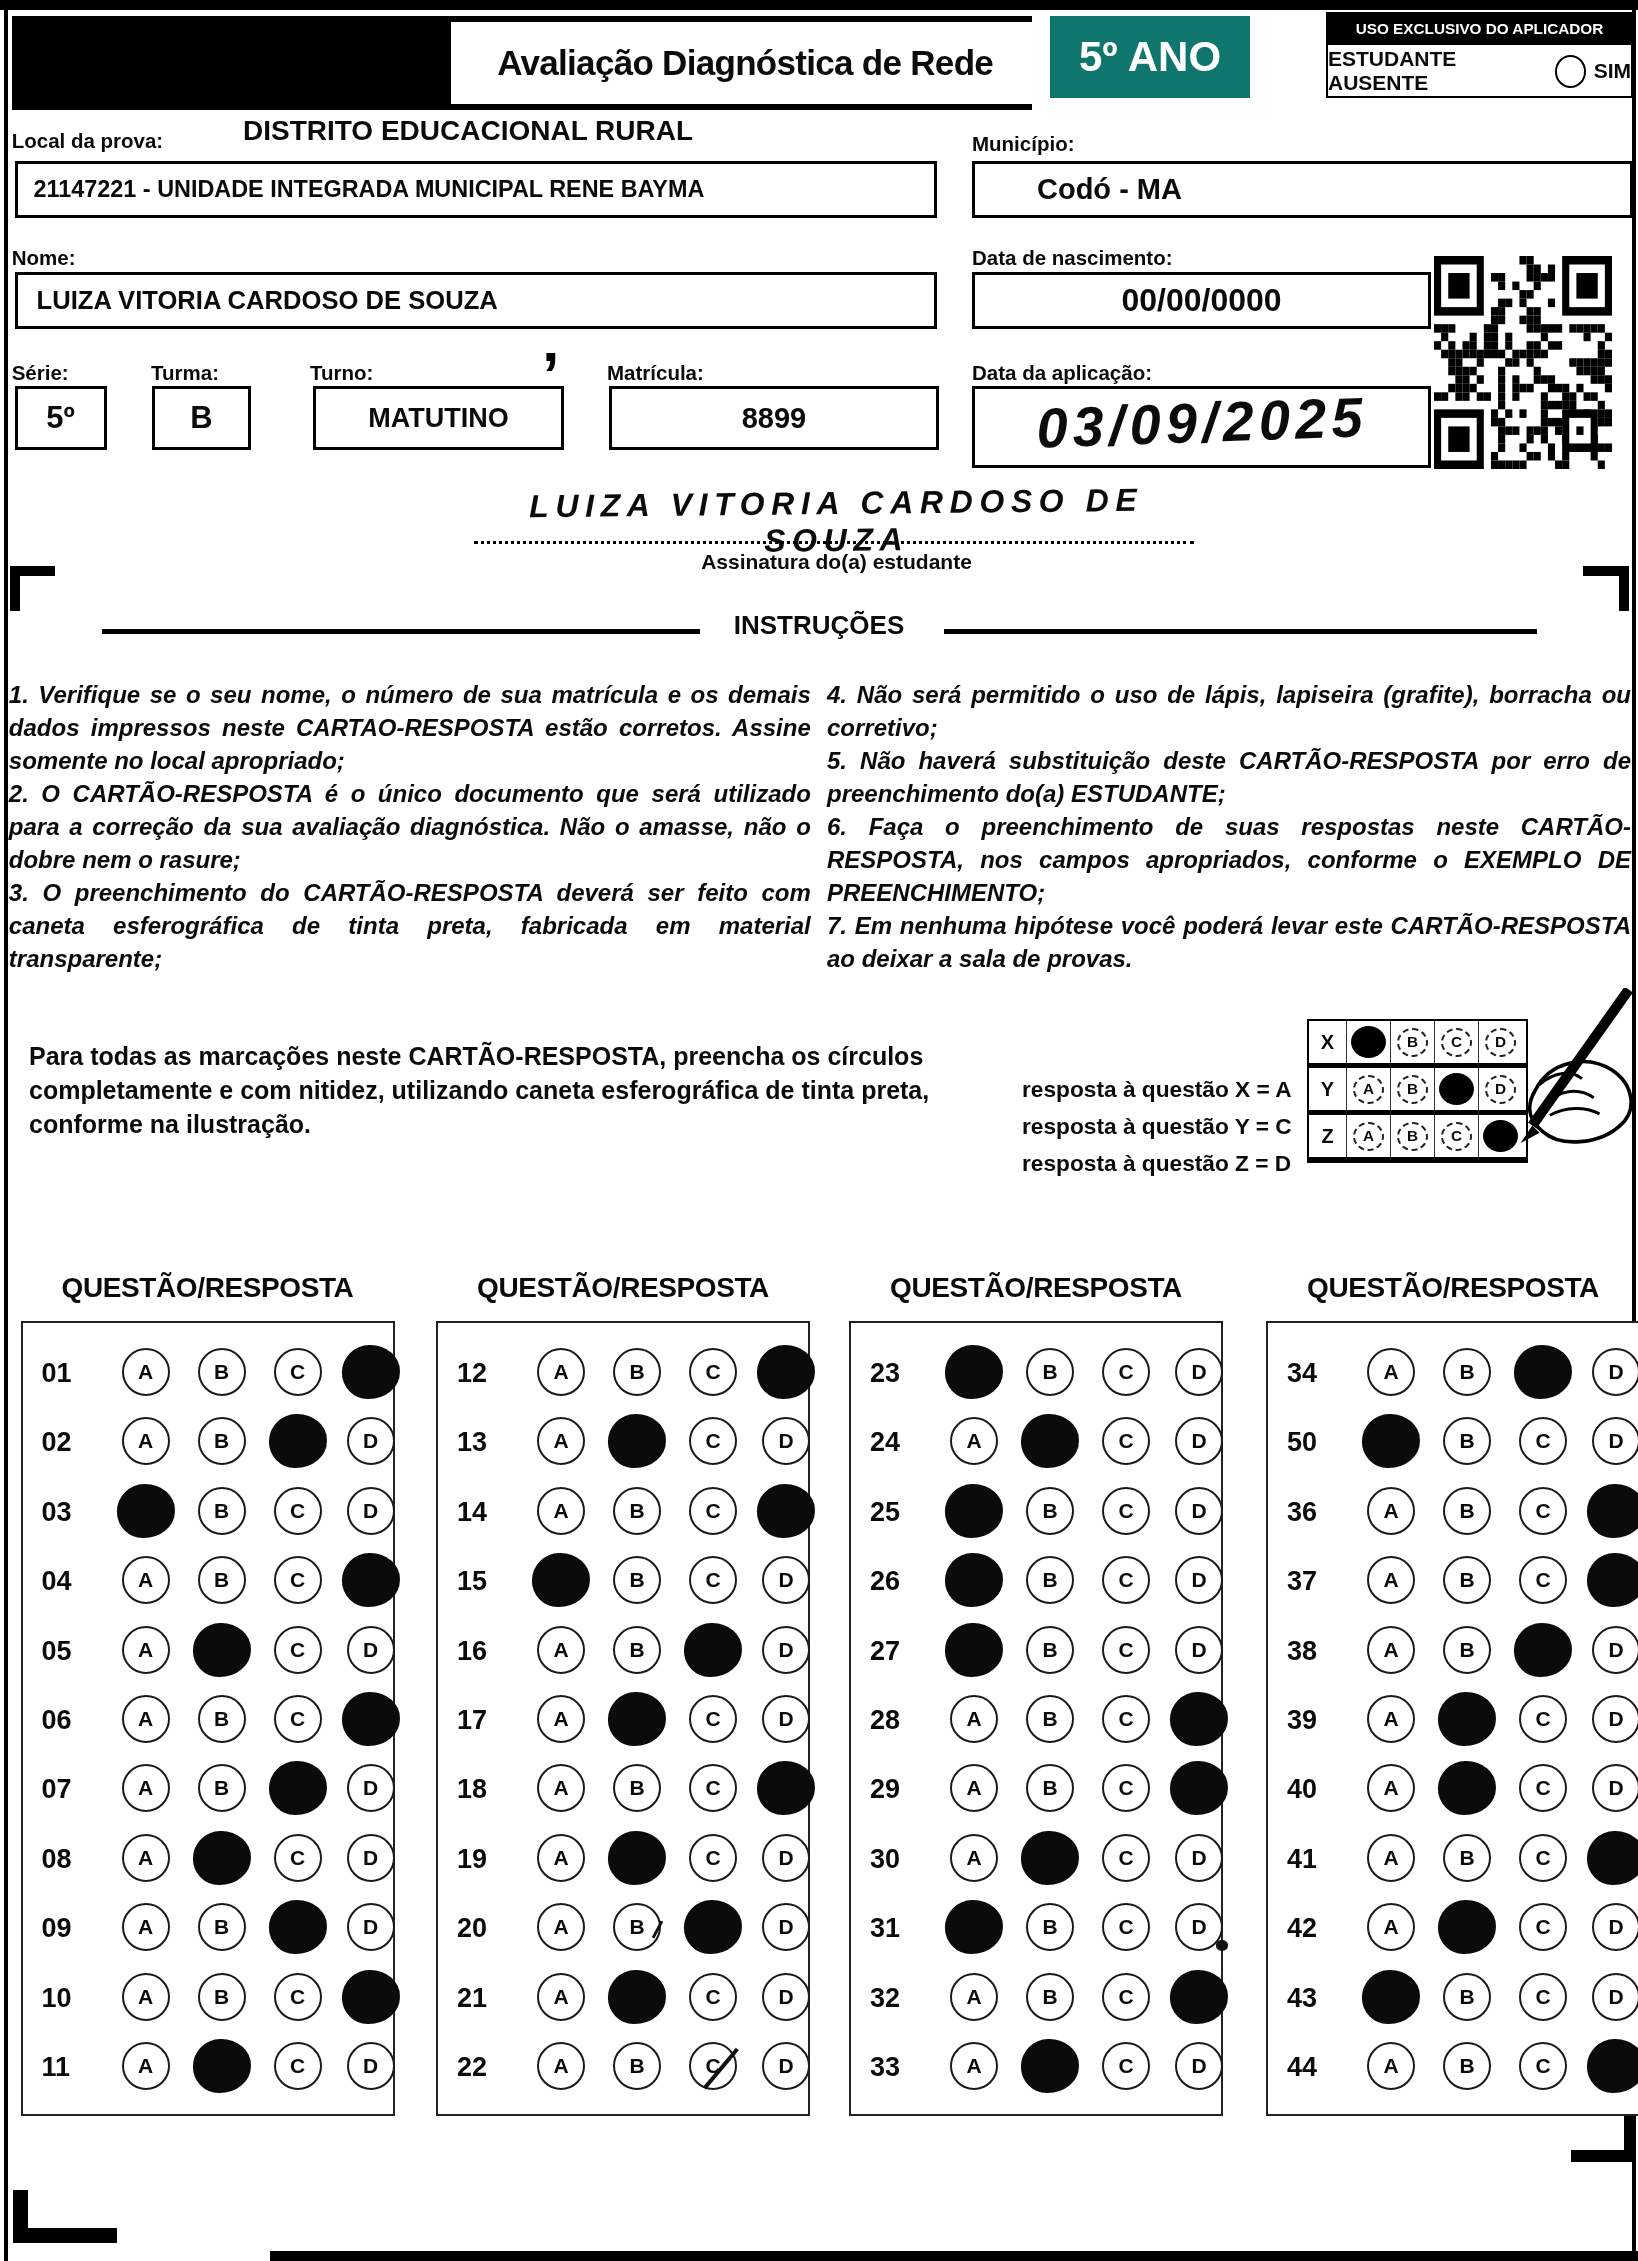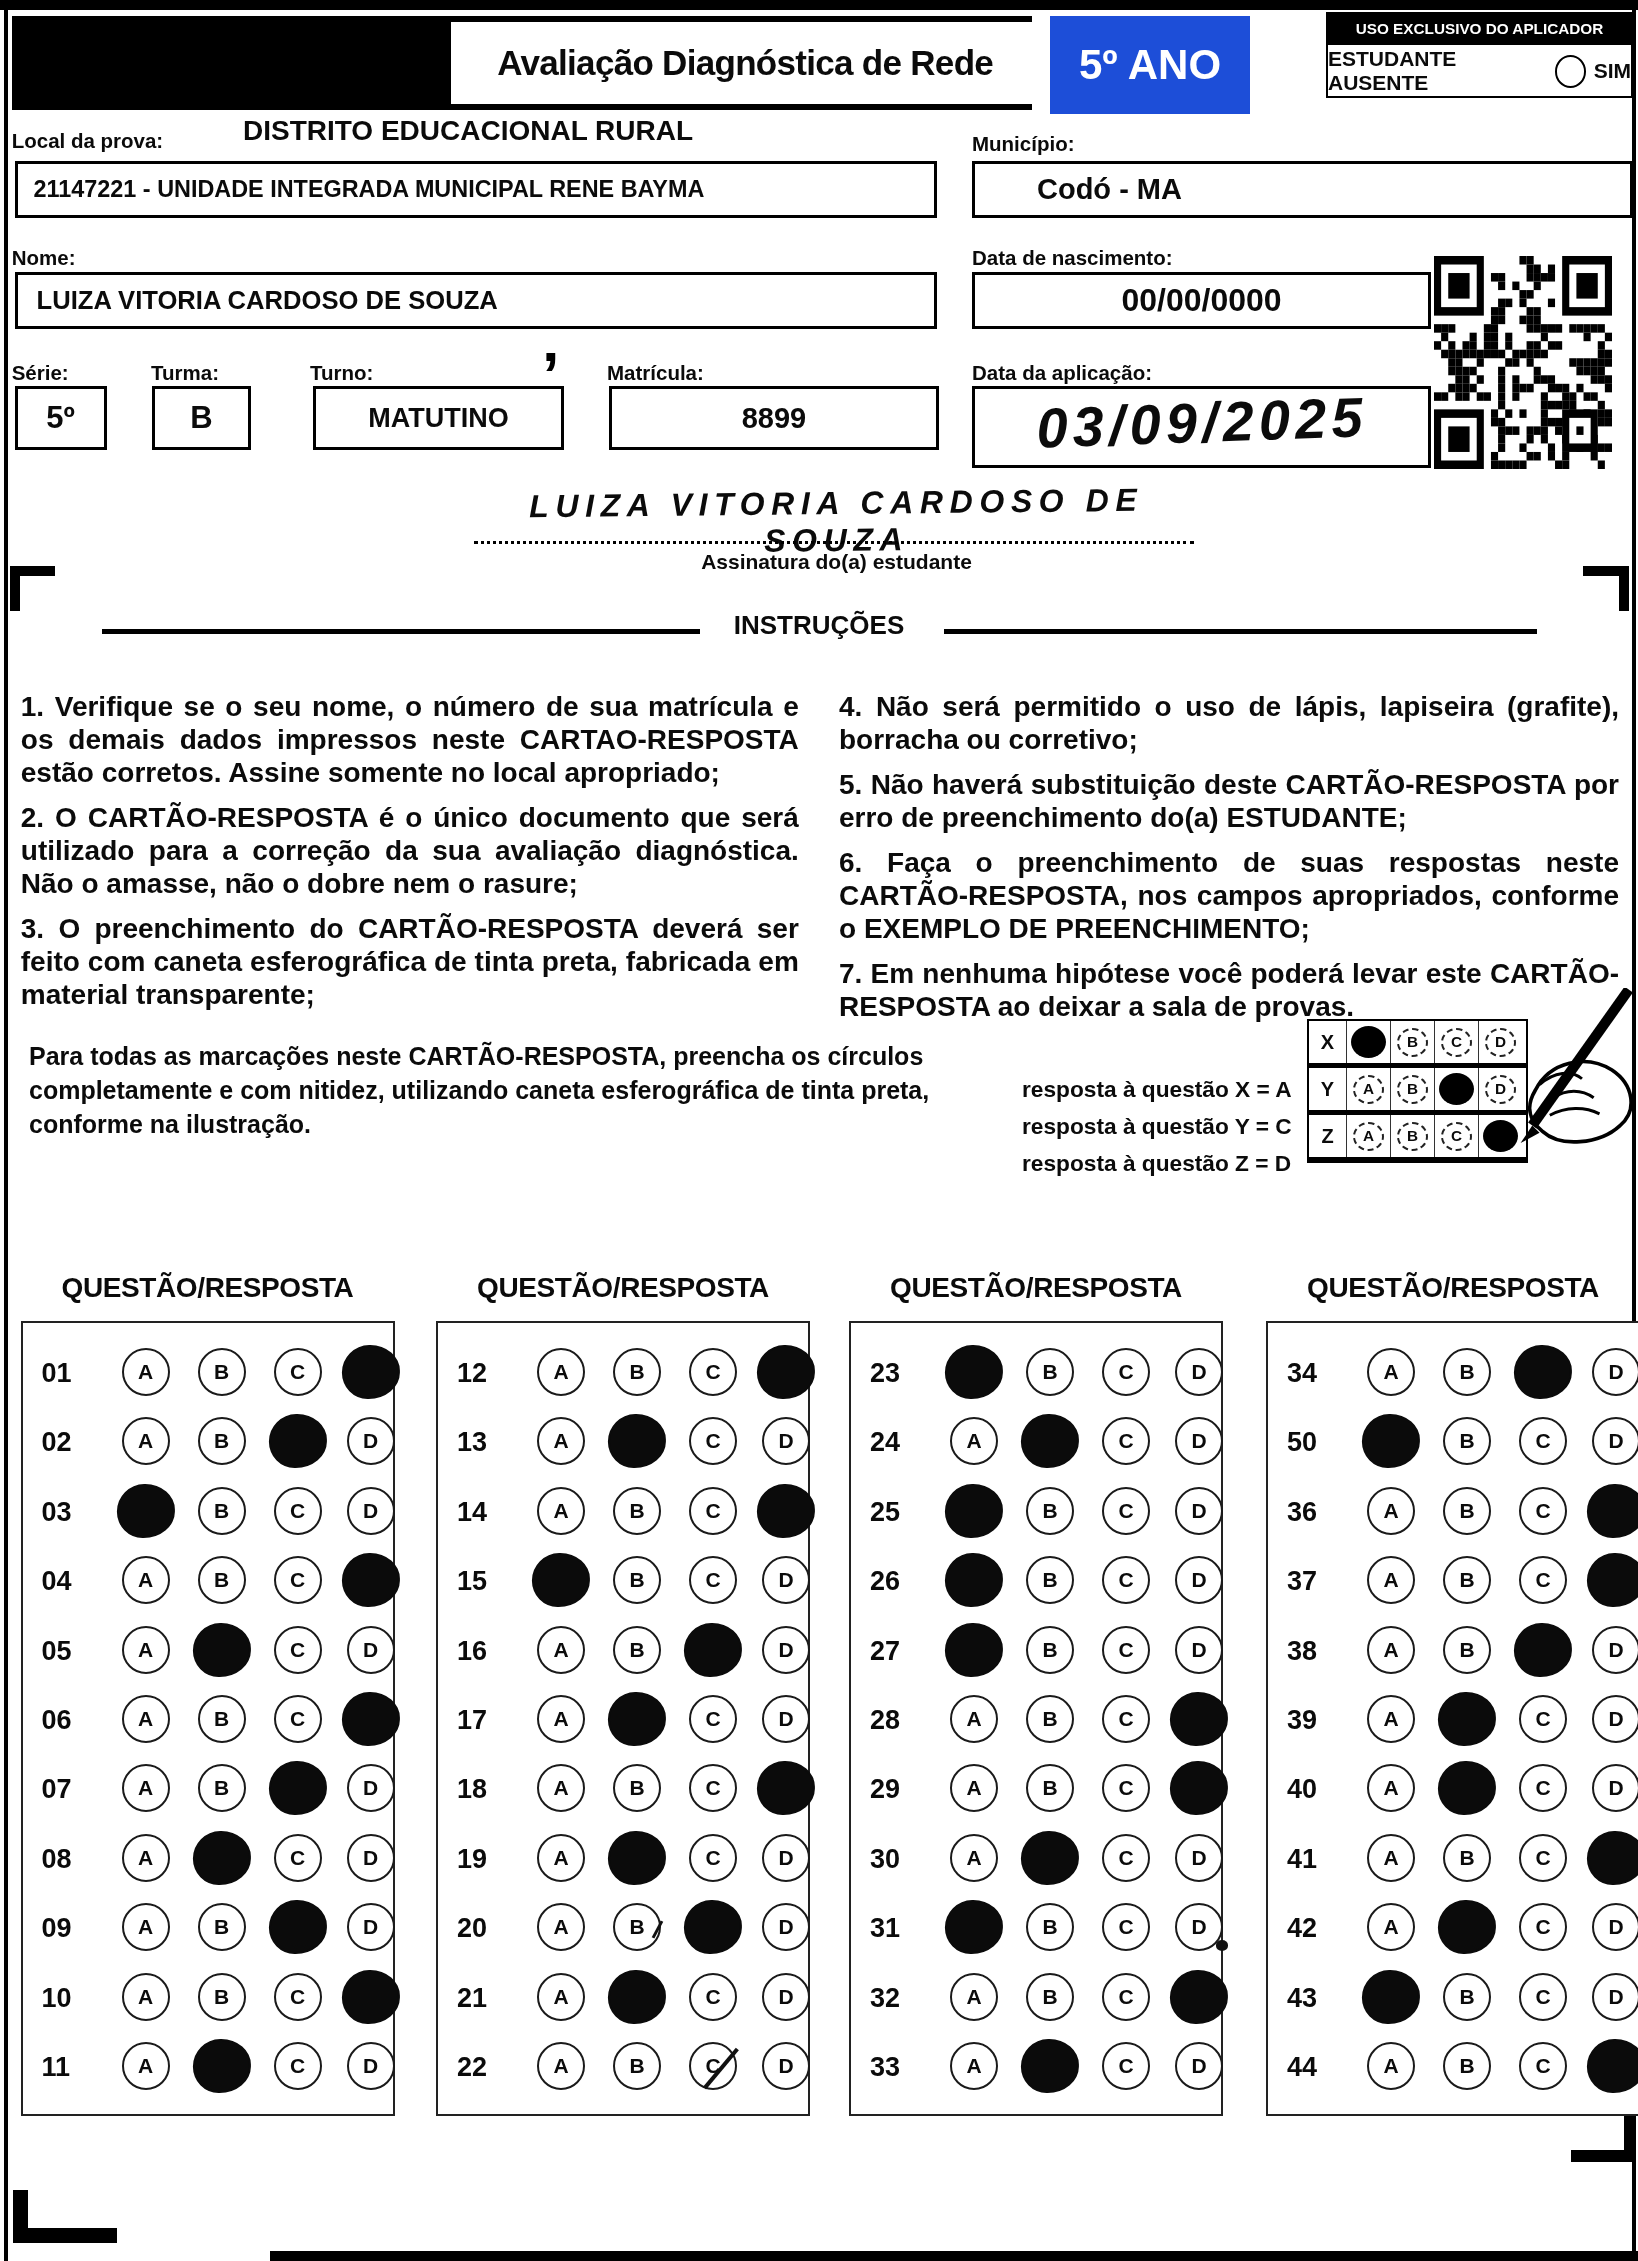--- a/index.html
+++ b/index.html
@@ -11,29 +11,29 @@
   .box{position:absolute;border:3.7px solid #000;background:#fff;box-sizing:border-box;}
   .boxtext{display:flex;align-items:center;height:100%;font-weight:700;}
   .center{justify-content:center;text-align:center;}
   .hand{font-style:italic;font-weight:700;}
   
   .hdr-band{left:11.7px;top:16px;width:1020px;height:94px;background:#000;}
   .hdr-card{position:absolute;left:0;top:0;width:439px;height:94px;display:flex;align-items:center;justify-content:center;
             color:#fff;font-weight:700;font-size:39px;letter-spacing:-0.7px;}
   .hdr-exam{position:absolute;left:439px;top:5.8px;width:589px;height:82px;background:#fff;display:flex;align-items:center;justify-content:center;}
   .hdr-exam span{font-weight:700;font-size:35px;letter-spacing:-0.7px;}
-  .hdr-grade{left:1050px;top:16px;width:200px;height:98px;background:#1d4ed8;color:#fff;font-weight:700;font-size:42px;
+  .hdr-grade{left:1050px;top:16px;width:200px;height:82px;background:#0f766e;color:#fff;font-weight:700;font-size:42px;
              display:flex;align-items:center;justify-content:center;}
   .uso-box{left:1326px;top:11.7px;width:307px;height:86px;border:2.2px solid #000;box-sizing:border-box;background:#fff;}
   .uso-hdr{height:31px;background:#000;color:#fff;font-weight:700;font-size:15.3px;display:flex;align-items:center;justify-content:center;letter-spacing:0px;}
   .uso-body{height:53px;display:flex;align-items:center;justify-content:center;gap:7.3px;}
   .uso-body .t{font-weight:700;font-size:21px;}
   .uso-circle{width:29px;height:29px;border:2.9px solid #000;border-radius:50%;display:inline-block;}
   
-  .instr-col p{margin:12px;font-weight:700;font-size:28px;line-height:33px;text-align:justify;}
+  .instr-col p{margin:0;font-weight:700;font-size:24px;line-height:33px;text-align:justify;font-style:italic;}
   .rule{position:absolute;height:5.1px;background:#000;}
   
   .exgrid{position:absolute;left:1307px;top:1019px;width:221px;border:2.9px solid #000;border-bottom:6.6px solid #000;background:#fff;box-sizing:border-box;}
   .exrow{display:flex;align-items:center;height:42px;border-bottom:5.1px solid #000;}
   .exrow:last-child{border-bottom:none;}
   .excell{width:44px;height:100%;display:flex;align-items:center;justify-content:center;border-left:1.5px solid #333;box-sizing:border-box;}
   .exlab{width:37px;height:100%;display:flex;align-items:center;justify-content:center;font-weight:700;font-size:20px;border-left:none;}
   .exb{width:31px;height:29px;border:2.2px dashed #222;border-radius:50%;display:flex;align-items:center;justify-content:center;
        font-weight:700;font-size:15.3px;box-sizing:border-box;}
   .exf{width:35px;height:32px;background:#000;border-radius:50%;}

